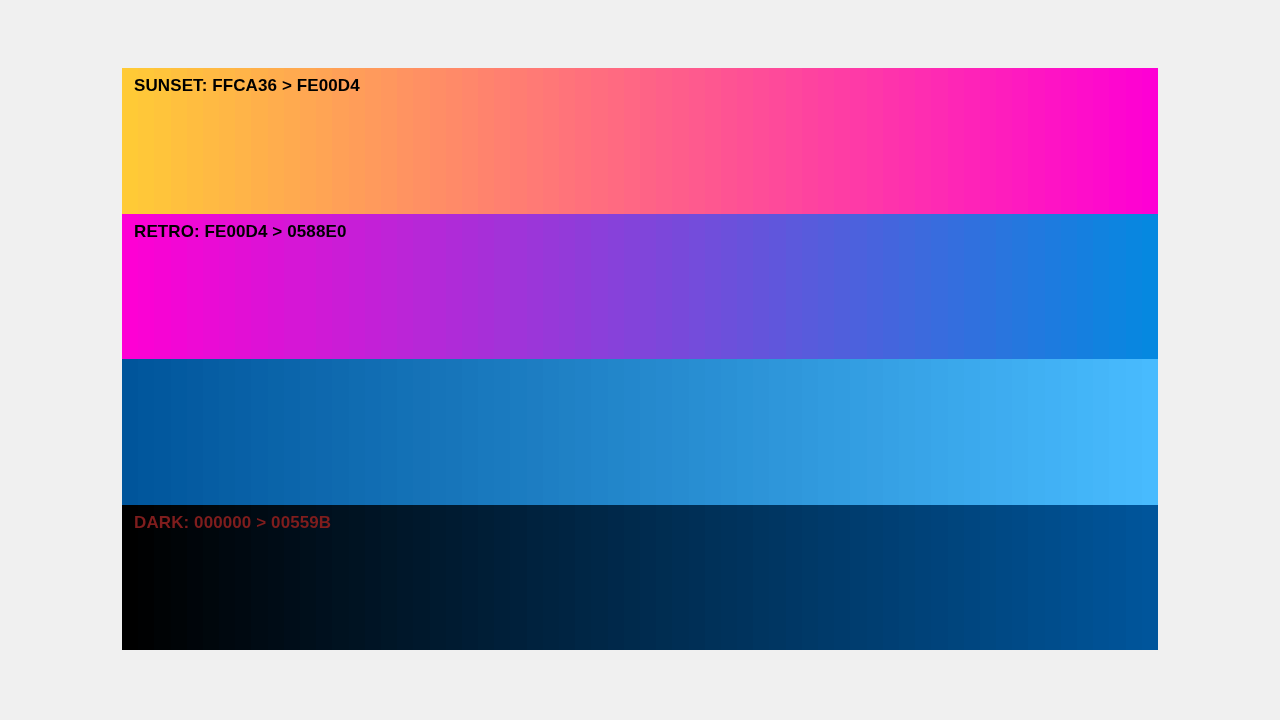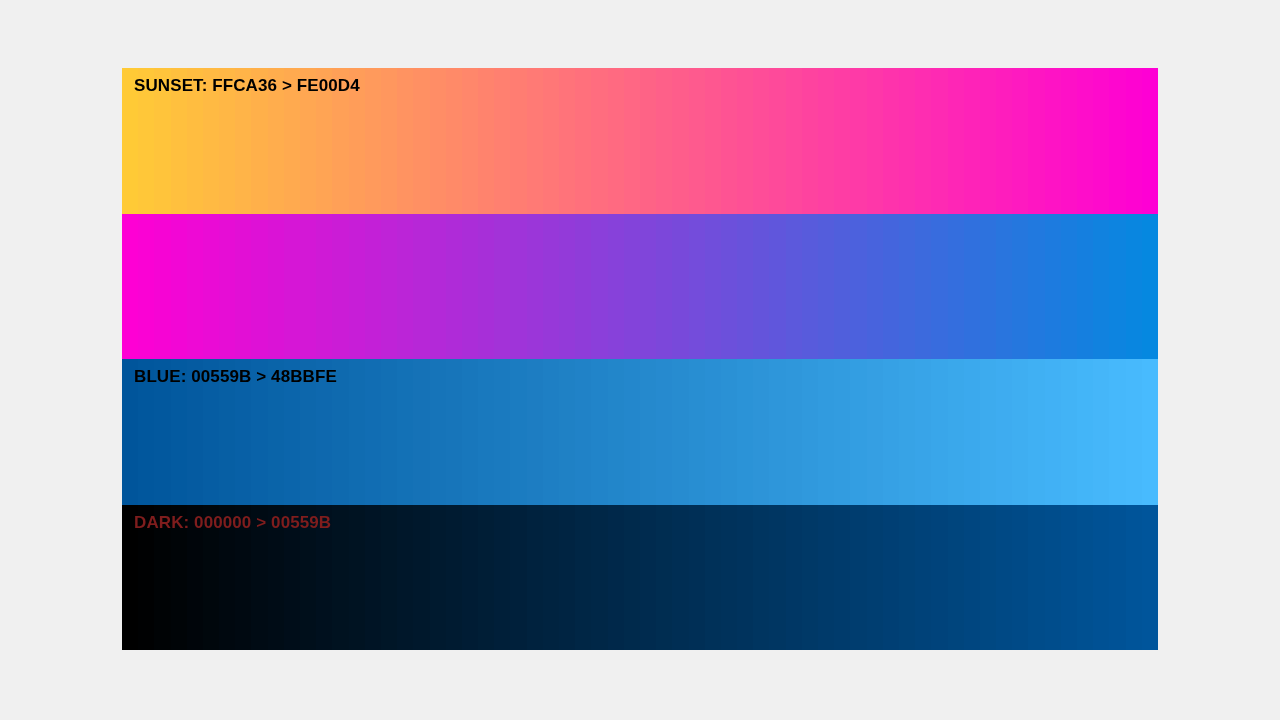--- a/index.html
+++ b/index.html
@@ -62,22 +62,22 @@
 <body style="background: rgb(240, 240, 240);">
 
 <div id="gradient-panel" style="left: 122px; top: 68px; width: 1036px; height: 582px;">
 
 <div class="gradient-band">
       <div class="band-fill" style="background-image: linear-gradient(to right, rgb(255, 202, 54) 0%, rgb(255, 202, 54) 1.5625%, rgb(255, 199, 57) 1.5625%, rgb(255, 199, 57) 3.125%, rgb(255, 196, 59) 3.125%, rgb(255, 196, 59) 4.6875%, rgb(255, 192, 62) 4.6875%, rgb(255, 192, 62) 6.25%, rgb(255, 189, 64) 6.25%, rgb(255, 189, 64) 7.8125%, rgb(255, 186, 67) 7.8125%, rgb(255, 186, 67) 9.375%, rgb(255, 183, 69) 9.375%, rgb(255, 183, 69) 10.9375%, rgb(255, 180, 72) 10.9375%, rgb(255, 180, 72) 12.5%, rgb(255, 176, 74) 12.5%, rgb(255, 176, 74) 14.0625%, rgb(255, 173, 77) 14.0625%, rgb(255, 173, 77) 15.625%, rgb(255, 170, 79) 15.625%, rgb(255, 170, 79) 17.1875%, rgb(255, 167, 82) 17.1875%, rgb(255, 167, 82) 18.75%, rgb(255, 164, 84) 18.75%, rgb(255, 164, 84) 20.3125%, rgb(255, 160, 87) 20.3125%, rgb(255, 160, 87) 21.875%, rgb(255, 157, 89) 21.875%, rgb(255, 157, 89) 23.4375%, rgb(255, 154, 92) 23.4375%, rgb(255, 154, 92) 25%, rgb(255, 151, 94) 25%, rgb(255, 151, 94) 26.5625%, rgb(255, 147, 97) 26.5625%, rgb(255, 147, 97) 28.125%, rgb(255, 144, 99) 28.125%, rgb(255, 144, 99) 29.6875%, rgb(255, 141, 102) 29.6875%, rgb(255, 141, 102) 31.25%, rgb(255, 138, 104) 31.25%, rgb(255, 138, 104) 32.8125%, rgb(255, 135, 107) 32.8125%, rgb(255, 135, 107) 34.375%, rgb(255, 131, 109) 34.375%, rgb(255, 131, 109) 35.9375%, rgb(255, 128, 112) 35.9375%, rgb(255, 128, 112) 37.5%, rgb(255, 125, 114) 37.5%, rgb(255, 125, 114) 39.0625%, rgb(255, 122, 117) 39.0625%, rgb(255, 122, 117) 40.625%, rgb(255, 119, 119) 40.625%, rgb(255, 119, 119) 42.1875%, rgb(255, 115, 122) 42.1875%, rgb(255, 115, 122) 43.75%, rgb(255, 112, 124) 43.75%, rgb(255, 112, 124) 45.3125%, rgb(255, 109, 127) 45.3125%, rgb(255, 109, 127) 46.875%, rgb(255, 106, 129) 46.875%, rgb(255, 106, 129) 48.4375%, rgb(255, 103, 132) 48.4375%, rgb(255, 103, 132) 50%, rgb(254, 99, 134) 50%, rgb(254, 99, 134) 51.5625%, rgb(254, 96, 137) 51.5625%, rgb(254, 96, 137) 53.125%, rgb(254, 93, 139) 53.125%, rgb(254, 93, 139) 54.6875%, rgb(254, 90, 142) 54.6875%, rgb(254, 90, 142) 56.25%, rgb(254, 87, 144) 56.25%, rgb(254, 87, 144) 57.8125%, rgb(254, 83, 147) 57.8125%, rgb(254, 83, 147) 59.375%, rgb(254, 80, 149) 59.375%, rgb(254, 80, 149) 60.9375%, rgb(254, 77, 152) 60.9375%, rgb(254, 77, 152) 62.5%, rgb(254, 74, 154) 62.5%, rgb(254, 74, 154) 64.0625%, rgb(254, 71, 157) 64.0625%, rgb(254, 71, 157) 65.625%, rgb(254, 67, 159) 65.625%, rgb(254, 67, 159) 67.1875%, rgb(254, 64, 162) 67.1875%, rgb(254, 64, 162) 68.75%, rgb(254, 61, 164) 68.75%, rgb(254, 61, 164) 70.3125%, rgb(254, 58, 167) 70.3125%, rgb(254, 58, 167) 71.875%, rgb(254, 55, 169) 71.875%, rgb(254, 55, 169) 73.4375%, rgb(254, 51, 172) 73.4375%, rgb(254, 51, 172) 75%, rgb(254, 48, 174) 75%, rgb(254, 48, 174) 76.5625%, rgb(254, 45, 177) 76.5625%, rgb(254, 45, 177) 78.125%, rgb(254, 42, 179) 78.125%, rgb(254, 42, 179) 79.6875%, rgb(254, 38, 182) 79.6875%, rgb(254, 38, 182) 81.25%, rgb(254, 35, 184) 81.25%, rgb(254, 35, 184) 82.8125%, rgb(254, 32, 187) 82.8125%, rgb(254, 32, 187) 84.375%, rgb(254, 29, 189) 84.375%, rgb(254, 29, 189) 85.9375%, rgb(254, 26, 192) 85.9375%, rgb(254, 26, 192) 87.5%, rgb(254, 22, 194) 87.5%, rgb(254, 22, 194) 89.0625%, rgb(254, 19, 197) 89.0625%, rgb(254, 19, 197) 90.625%, rgb(254, 16, 199) 90.625%, rgb(254, 16, 199) 92.1875%, rgb(254, 13, 202) 92.1875%, rgb(254, 13, 202) 93.75%, rgb(254, 10, 204) 93.75%, rgb(254, 10, 204) 95.3125%, rgb(254, 6, 207) 95.3125%, rgb(254, 6, 207) 96.875%, rgb(254, 3, 209) 96.875%, rgb(254, 3, 209) 98.4375%, rgb(254, 0, 212) 98.4375%, rgb(254, 0, 212) 100%);"></div>
       <div class="band-label on-light">SUNSET: FFCA36 &gt; FE00D4</div>
     </div>
     <div class="gradient-band">
       <div class="band-fill" style="background-image: linear-gradient(to right, rgb(254, 0, 212) 0%, rgb(254, 0, 212) 1.5625%, rgb(250, 2, 212) 1.5625%, rgb(250, 2, 212) 3.125%, rgb(246, 4, 212) 3.125%, rgb(246, 4, 212) 4.6875%, rgb(242, 6, 213) 4.6875%, rgb(242, 6, 213) 6.25%, rgb(238, 9, 213) 6.25%, rgb(238, 9, 213) 7.8125%, rgb(234, 11, 213) 7.8125%, rgb(234, 11, 213) 9.375%, rgb(230, 13, 213) 9.375%, rgb(230, 13, 213) 10.9375%, rgb(226, 15, 213) 10.9375%, rgb(226, 15, 213) 12.5%, rgb(222, 17, 214) 12.5%, rgb(222, 17, 214) 14.0625%, rgb(218, 19, 214) 14.0625%, rgb(218, 19, 214) 15.625%, rgb(214, 22, 214) 15.625%, rgb(214, 22, 214) 17.1875%, rgb(211, 24, 214) 17.1875%, rgb(211, 24, 214) 18.75%, rgb(207, 26, 214) 18.75%, rgb(207, 26, 214) 20.3125%, rgb(203, 28, 214) 20.3125%, rgb(203, 28, 214) 21.875%, rgb(199, 30, 215) 21.875%, rgb(199, 30, 215) 23.4375%, rgb(195, 32, 215) 23.4375%, rgb(195, 32, 215) 25%, rgb(191, 35, 215) 25%, rgb(191, 35, 215) 26.5625%, rgb(187, 37, 215) 26.5625%, rgb(187, 37, 215) 28.125%, rgb(183, 39, 215) 28.125%, rgb(183, 39, 215) 29.6875%, rgb(179, 41, 216) 29.6875%, rgb(179, 41, 216) 31.25%, rgb(175, 43, 216) 31.25%, rgb(175, 43, 216) 32.8125%, rgb(171, 45, 216) 32.8125%, rgb(171, 45, 216) 34.375%, rgb(167, 47, 216) 34.375%, rgb(167, 47, 216) 35.9375%, rgb(163, 50, 216) 35.9375%, rgb(163, 50, 216) 37.5%, rgb(159, 52, 217) 37.5%, rgb(159, 52, 217) 39.0625%, rgb(155, 54, 217) 39.0625%, rgb(155, 54, 217) 40.625%, rgb(151, 56, 217) 40.625%, rgb(151, 56, 217) 42.1875%, rgb(147, 58, 217) 42.1875%, rgb(147, 58, 217) 43.75%, rgb(143, 60, 217) 43.75%, rgb(143, 60, 217) 45.3125%, rgb(139, 63, 218) 45.3125%, rgb(139, 63, 218) 46.875%, rgb(135, 65, 218) 46.875%, rgb(135, 65, 218) 48.4375%, rgb(131, 67, 218) 48.4375%, rgb(131, 67, 218) 50%, rgb(128, 69, 218) 50%, rgb(128, 69, 218) 51.5625%, rgb(124, 71, 218) 51.5625%, rgb(124, 71, 218) 53.125%, rgb(120, 73, 218) 53.125%, rgb(120, 73, 218) 54.6875%, rgb(116, 76, 219) 54.6875%, rgb(116, 76, 219) 56.25%, rgb(112, 78, 219) 56.25%, rgb(112, 78, 219) 57.8125%, rgb(108, 80, 219) 57.8125%, rgb(108, 80, 219) 59.375%, rgb(104, 82, 219) 59.375%, rgb(104, 82, 219) 60.9375%, rgb(100, 84, 219) 60.9375%, rgb(100, 84, 219) 62.5%, rgb(96, 86, 220) 62.5%, rgb(96, 86, 220) 64.0625%, rgb(92, 89, 220) 64.0625%, rgb(92, 89, 220) 65.625%, rgb(88, 91, 220) 65.625%, rgb(88, 91, 220) 67.1875%, rgb(84, 93, 220) 67.1875%, rgb(84, 93, 220) 68.75%, rgb(80, 95, 220) 68.75%, rgb(80, 95, 220) 70.3125%, rgb(76, 97, 221) 70.3125%, rgb(76, 97, 221) 71.875%, rgb(72, 99, 221) 71.875%, rgb(72, 99, 221) 73.4375%, rgb(68, 101, 221) 73.4375%, rgb(68, 101, 221) 75%, rgb(64, 104, 221) 75%, rgb(64, 104, 221) 76.5625%, rgb(60, 106, 221) 76.5625%, rgb(60, 106, 221) 78.125%, rgb(56, 108, 222) 78.125%, rgb(56, 108, 222) 79.6875%, rgb(52, 110, 222) 79.6875%, rgb(52, 110, 222) 81.25%, rgb(48, 112, 222) 81.25%, rgb(48, 112, 222) 82.8125%, rgb(45, 114, 222) 82.8125%, rgb(45, 114, 222) 84.375%, rgb(41, 117, 222) 84.375%, rgb(41, 117, 222) 85.9375%, rgb(37, 119, 222) 85.9375%, rgb(37, 119, 222) 87.5%, rgb(33, 121, 223) 87.5%, rgb(33, 121, 223) 89.0625%, rgb(29, 123, 223) 89.0625%, rgb(29, 123, 223) 90.625%, rgb(25, 125, 223) 90.625%, rgb(25, 125, 223) 92.1875%, rgb(21, 127, 223) 92.1875%, rgb(21, 127, 223) 93.75%, rgb(17, 130, 223) 93.75%, rgb(17, 130, 223) 95.3125%, rgb(13, 132, 224) 95.3125%, rgb(13, 132, 224) 96.875%, rgb(9, 134, 224) 96.875%, rgb(9, 134, 224) 98.4375%, rgb(5, 136, 224) 98.4375%, rgb(5, 136, 224) 100%);"></div>
+      <div class="band-label on-light">RETRO: FE00D4 &gt; 0588E0</div>
     </div>
     <div class="gradient-band">
       <div class="band-fill" style="background-image: linear-gradient(to right, rgb(0, 85, 155) 0%, rgb(0, 85, 155) 1.5625%, rgb(1, 87, 157) 1.5625%, rgb(1, 87, 157) 3.125%, rgb(2, 88, 158) 3.125%, rgb(2, 88, 158) 4.6875%, rgb(3, 90, 160) 4.6875%, rgb(3, 90, 160) 6.25%, rgb(5, 91, 161) 6.25%, rgb(5, 91, 161) 7.8125%, rgb(6, 93, 163) 7.8125%, rgb(6, 93, 163) 9.375%, rgb(7, 95, 164) 9.375%, rgb(7, 95, 164) 10.9375%, rgb(8, 96, 166) 10.9375%, rgb(8, 96, 166) 12.5%, rgb(9, 98, 168) 12.5%, rgb(9, 98, 168) 14.0625%, rgb(10, 100, 169) 14.0625%, rgb(10, 100, 169) 15.625%, rgb(11, 101, 171) 15.625%, rgb(11, 101, 171) 17.1875%, rgb(13, 103, 172) 17.1875%, rgb(13, 103, 172) 18.75%, rgb(14, 104, 174) 18.75%, rgb(14, 104, 174) 20.3125%, rgb(15, 106, 175) 20.3125%, rgb(15, 106, 175) 21.875%, rgb(16, 108, 177) 21.875%, rgb(16, 108, 177) 23.4375%, rgb(17, 109, 179) 23.4375%, rgb(17, 109, 179) 25%, rgb(18, 111, 180) 25%, rgb(18, 111, 180) 26.5625%, rgb(19, 113, 182) 26.5625%, rgb(19, 113, 182) 28.125%, rgb(21, 114, 183) 28.125%, rgb(21, 114, 183) 29.6875%, rgb(22, 116, 185) 29.6875%, rgb(22, 116, 185) 31.25%, rgb(23, 117, 186) 31.25%, rgb(23, 117, 186) 32.8125%, rgb(24, 119, 188) 32.8125%, rgb(24, 119, 188) 34.375%, rgb(25, 121, 190) 34.375%, rgb(25, 121, 190) 35.9375%, rgb(26, 122, 191) 35.9375%, rgb(26, 122, 191) 37.5%, rgb(27, 124, 193) 37.5%, rgb(27, 124, 193) 39.0625%, rgb(29, 125, 194) 39.0625%, rgb(29, 125, 194) 40.625%, rgb(30, 127, 196) 40.625%, rgb(30, 127, 196) 42.1875%, rgb(31, 129, 197) 42.1875%, rgb(31, 129, 197) 43.75%, rgb(32, 130, 199) 43.75%, rgb(32, 130, 199) 45.3125%, rgb(33, 132, 201) 45.3125%, rgb(33, 132, 201) 46.875%, rgb(34, 134, 202) 46.875%, rgb(34, 134, 202) 48.4375%, rgb(35, 135, 204) 48.4375%, rgb(35, 135, 204) 50%, rgb(37, 137, 205) 50%, rgb(37, 137, 205) 51.5625%, rgb(38, 138, 207) 51.5625%, rgb(38, 138, 207) 53.125%, rgb(39, 140, 208) 53.125%, rgb(39, 140, 208) 54.6875%, rgb(40, 142, 210) 54.6875%, rgb(40, 142, 210) 56.25%, rgb(41, 143, 212) 56.25%, rgb(41, 143, 212) 57.8125%, rgb(42, 145, 213) 57.8125%, rgb(42, 145, 213) 59.375%, rgb(43, 147, 215) 59.375%, rgb(43, 147, 215) 60.9375%, rgb(45, 148, 216) 60.9375%, rgb(45, 148, 216) 62.5%, rgb(46, 150, 218) 62.5%, rgb(46, 150, 218) 64.0625%, rgb(47, 151, 219) 64.0625%, rgb(47, 151, 219) 65.625%, rgb(48, 153, 221) 65.625%, rgb(48, 153, 221) 67.1875%, rgb(49, 155, 223) 67.1875%, rgb(49, 155, 223) 68.75%, rgb(50, 156, 224) 68.75%, rgb(50, 156, 224) 70.3125%, rgb(51, 158, 226) 70.3125%, rgb(51, 158, 226) 71.875%, rgb(53, 159, 227) 71.875%, rgb(53, 159, 227) 73.4375%, rgb(54, 161, 229) 73.4375%, rgb(54, 161, 229) 75%, rgb(55, 163, 230) 75%, rgb(55, 163, 230) 76.5625%, rgb(56, 164, 232) 76.5625%, rgb(56, 164, 232) 78.125%, rgb(57, 166, 234) 78.125%, rgb(57, 166, 234) 79.6875%, rgb(58, 168, 235) 79.6875%, rgb(58, 168, 235) 81.25%, rgb(59, 169, 237) 81.25%, rgb(59, 169, 237) 82.8125%, rgb(61, 171, 238) 82.8125%, rgb(61, 171, 238) 84.375%, rgb(62, 172, 240) 84.375%, rgb(62, 172, 240) 85.9375%, rgb(63, 174, 241) 85.9375%, rgb(63, 174, 241) 87.5%, rgb(64, 176, 243) 87.5%, rgb(64, 176, 243) 89.0625%, rgb(65, 177, 245) 89.0625%, rgb(65, 177, 245) 90.625%, rgb(66, 179, 246) 90.625%, rgb(66, 179, 246) 92.1875%, rgb(67, 181, 248) 92.1875%, rgb(67, 181, 248) 93.75%, rgb(69, 182, 249) 93.75%, rgb(69, 182, 249) 95.3125%, rgb(70, 184, 251) 95.3125%, rgb(70, 184, 251) 96.875%, rgb(71, 185, 252) 96.875%, rgb(71, 185, 252) 98.4375%, rgb(72, 187, 254) 98.4375%, rgb(72, 187, 254) 100%);"></div>
-      <div class="band-label on-light">BLUE: 00559B &gt; 48BBFE</div>
     </div>
     <div class="gradient-band">
       <div class="band-fill" style="background-image: linear-gradient(to right, rgb(0, 0, 0) 0%, rgb(0, 0, 0) 1.5625%, rgb(0, 1, 2) 1.5625%, rgb(0, 1, 2) 3.125%, rgb(0, 3, 5) 3.125%, rgb(0, 3, 5) 4.6875%, rgb(0, 4, 7) 4.6875%, rgb(0, 4, 7) 6.25%, rgb(0, 5, 10) 6.25%, rgb(0, 5, 10) 7.8125%, rgb(0, 7, 12) 7.8125%, rgb(0, 7, 12) 9.375%, rgb(0, 8, 15) 9.375%, rgb(0, 8, 15) 10.9375%, rgb(0, 9, 17) 10.9375%, rgb(0, 9, 17) 12.5%, rgb(0, 11, 20) 12.5%, rgb(0, 11, 20) 14.0625%, rgb(0, 12, 22) 14.0625%, rgb(0, 12, 22) 15.625%, rgb(0, 13, 25) 15.625%, rgb(0, 13, 25) 17.1875%, rgb(0, 15, 27) 17.1875%, rgb(0, 15, 27) 18.75%, rgb(0, 16, 30) 18.75%, rgb(0, 16, 30) 20.3125%, rgb(0, 18, 32) 20.3125%, rgb(0, 18, 32) 21.875%, rgb(0, 19, 34) 21.875%, rgb(0, 19, 34) 23.4375%, rgb(0, 20, 37) 23.4375%, rgb(0, 20, 37) 25%, rgb(0, 22, 39) 25%, rgb(0, 22, 39) 26.5625%, rgb(0, 23, 42) 26.5625%, rgb(0, 23, 42) 28.125%, rgb(0, 24, 44) 28.125%, rgb(0, 24, 44) 29.6875%, rgb(0, 26, 47) 29.6875%, rgb(0, 26, 47) 31.25%, rgb(0, 27, 49) 31.25%, rgb(0, 27, 49) 32.8125%, rgb(0, 28, 52) 32.8125%, rgb(0, 28, 52) 34.375%, rgb(0, 30, 54) 34.375%, rgb(0, 30, 54) 35.9375%, rgb(0, 31, 57) 35.9375%, rgb(0, 31, 57) 37.5%, rgb(0, 32, 59) 37.5%, rgb(0, 32, 59) 39.0625%, rgb(0, 34, 62) 39.0625%, rgb(0, 34, 62) 40.625%, rgb(0, 35, 64) 40.625%, rgb(0, 35, 64) 42.1875%, rgb(0, 36, 66) 42.1875%, rgb(0, 36, 66) 43.75%, rgb(0, 38, 69) 43.75%, rgb(0, 38, 69) 45.3125%, rgb(0, 39, 71) 45.3125%, rgb(0, 39, 71) 46.875%, rgb(0, 40, 74) 46.875%, rgb(0, 40, 74) 48.4375%, rgb(0, 42, 76) 48.4375%, rgb(0, 42, 76) 50%, rgb(0, 43, 79) 50%, rgb(0, 43, 79) 51.5625%, rgb(0, 45, 81) 51.5625%, rgb(0, 45, 81) 53.125%, rgb(0, 46, 84) 53.125%, rgb(0, 46, 84) 54.6875%, rgb(0, 47, 86) 54.6875%, rgb(0, 47, 86) 56.25%, rgb(0, 49, 89) 56.25%, rgb(0, 49, 89) 57.8125%, rgb(0, 50, 91) 57.8125%, rgb(0, 50, 91) 59.375%, rgb(0, 51, 93) 59.375%, rgb(0, 51, 93) 60.9375%, rgb(0, 53, 96) 60.9375%, rgb(0, 53, 96) 62.5%, rgb(0, 54, 98) 62.5%, rgb(0, 54, 98) 64.0625%, rgb(0, 55, 101) 64.0625%, rgb(0, 55, 101) 65.625%, rgb(0, 57, 103) 65.625%, rgb(0, 57, 103) 67.1875%, rgb(0, 58, 106) 67.1875%, rgb(0, 58, 106) 68.75%, rgb(0, 59, 108) 68.75%, rgb(0, 59, 108) 70.3125%, rgb(0, 61, 111) 70.3125%, rgb(0, 61, 111) 71.875%, rgb(0, 62, 113) 71.875%, rgb(0, 62, 113) 73.4375%, rgb(0, 63, 116) 73.4375%, rgb(0, 63, 116) 75%, rgb(0, 65, 118) 75%, rgb(0, 65, 118) 76.5625%, rgb(0, 66, 121) 76.5625%, rgb(0, 66, 121) 78.125%, rgb(0, 67, 123) 78.125%, rgb(0, 67, 123) 79.6875%, rgb(0, 69, 125) 79.6875%, rgb(0, 69, 125) 81.25%, rgb(0, 70, 128) 81.25%, rgb(0, 70, 128) 82.8125%, rgb(0, 72, 130) 82.8125%, rgb(0, 72, 130) 84.375%, rgb(0, 73, 133) 84.375%, rgb(0, 73, 133) 85.9375%, rgb(0, 74, 135) 85.9375%, rgb(0, 74, 135) 87.5%, rgb(0, 76, 138) 87.5%, rgb(0, 76, 138) 89.0625%, rgb(0, 77, 140) 89.0625%, rgb(0, 77, 140) 90.625%, rgb(0, 78, 143) 90.625%, rgb(0, 78, 143) 92.1875%, rgb(0, 80, 145) 92.1875%, rgb(0, 80, 145) 93.75%, rgb(0, 81, 148) 93.75%, rgb(0, 81, 148) 95.3125%, rgb(0, 82, 150) 95.3125%, rgb(0, 82, 150) 96.875%, rgb(0, 84, 153) 96.875%, rgb(0, 84, 153) 98.4375%, rgb(0, 85, 155) 98.4375%, rgb(0, 85, 155) 100%);"></div>
       <div class="band-label on-dark">DARK: 000000 &gt; 00559B</div>
     </div>
   </div>
 
 </body></html>

